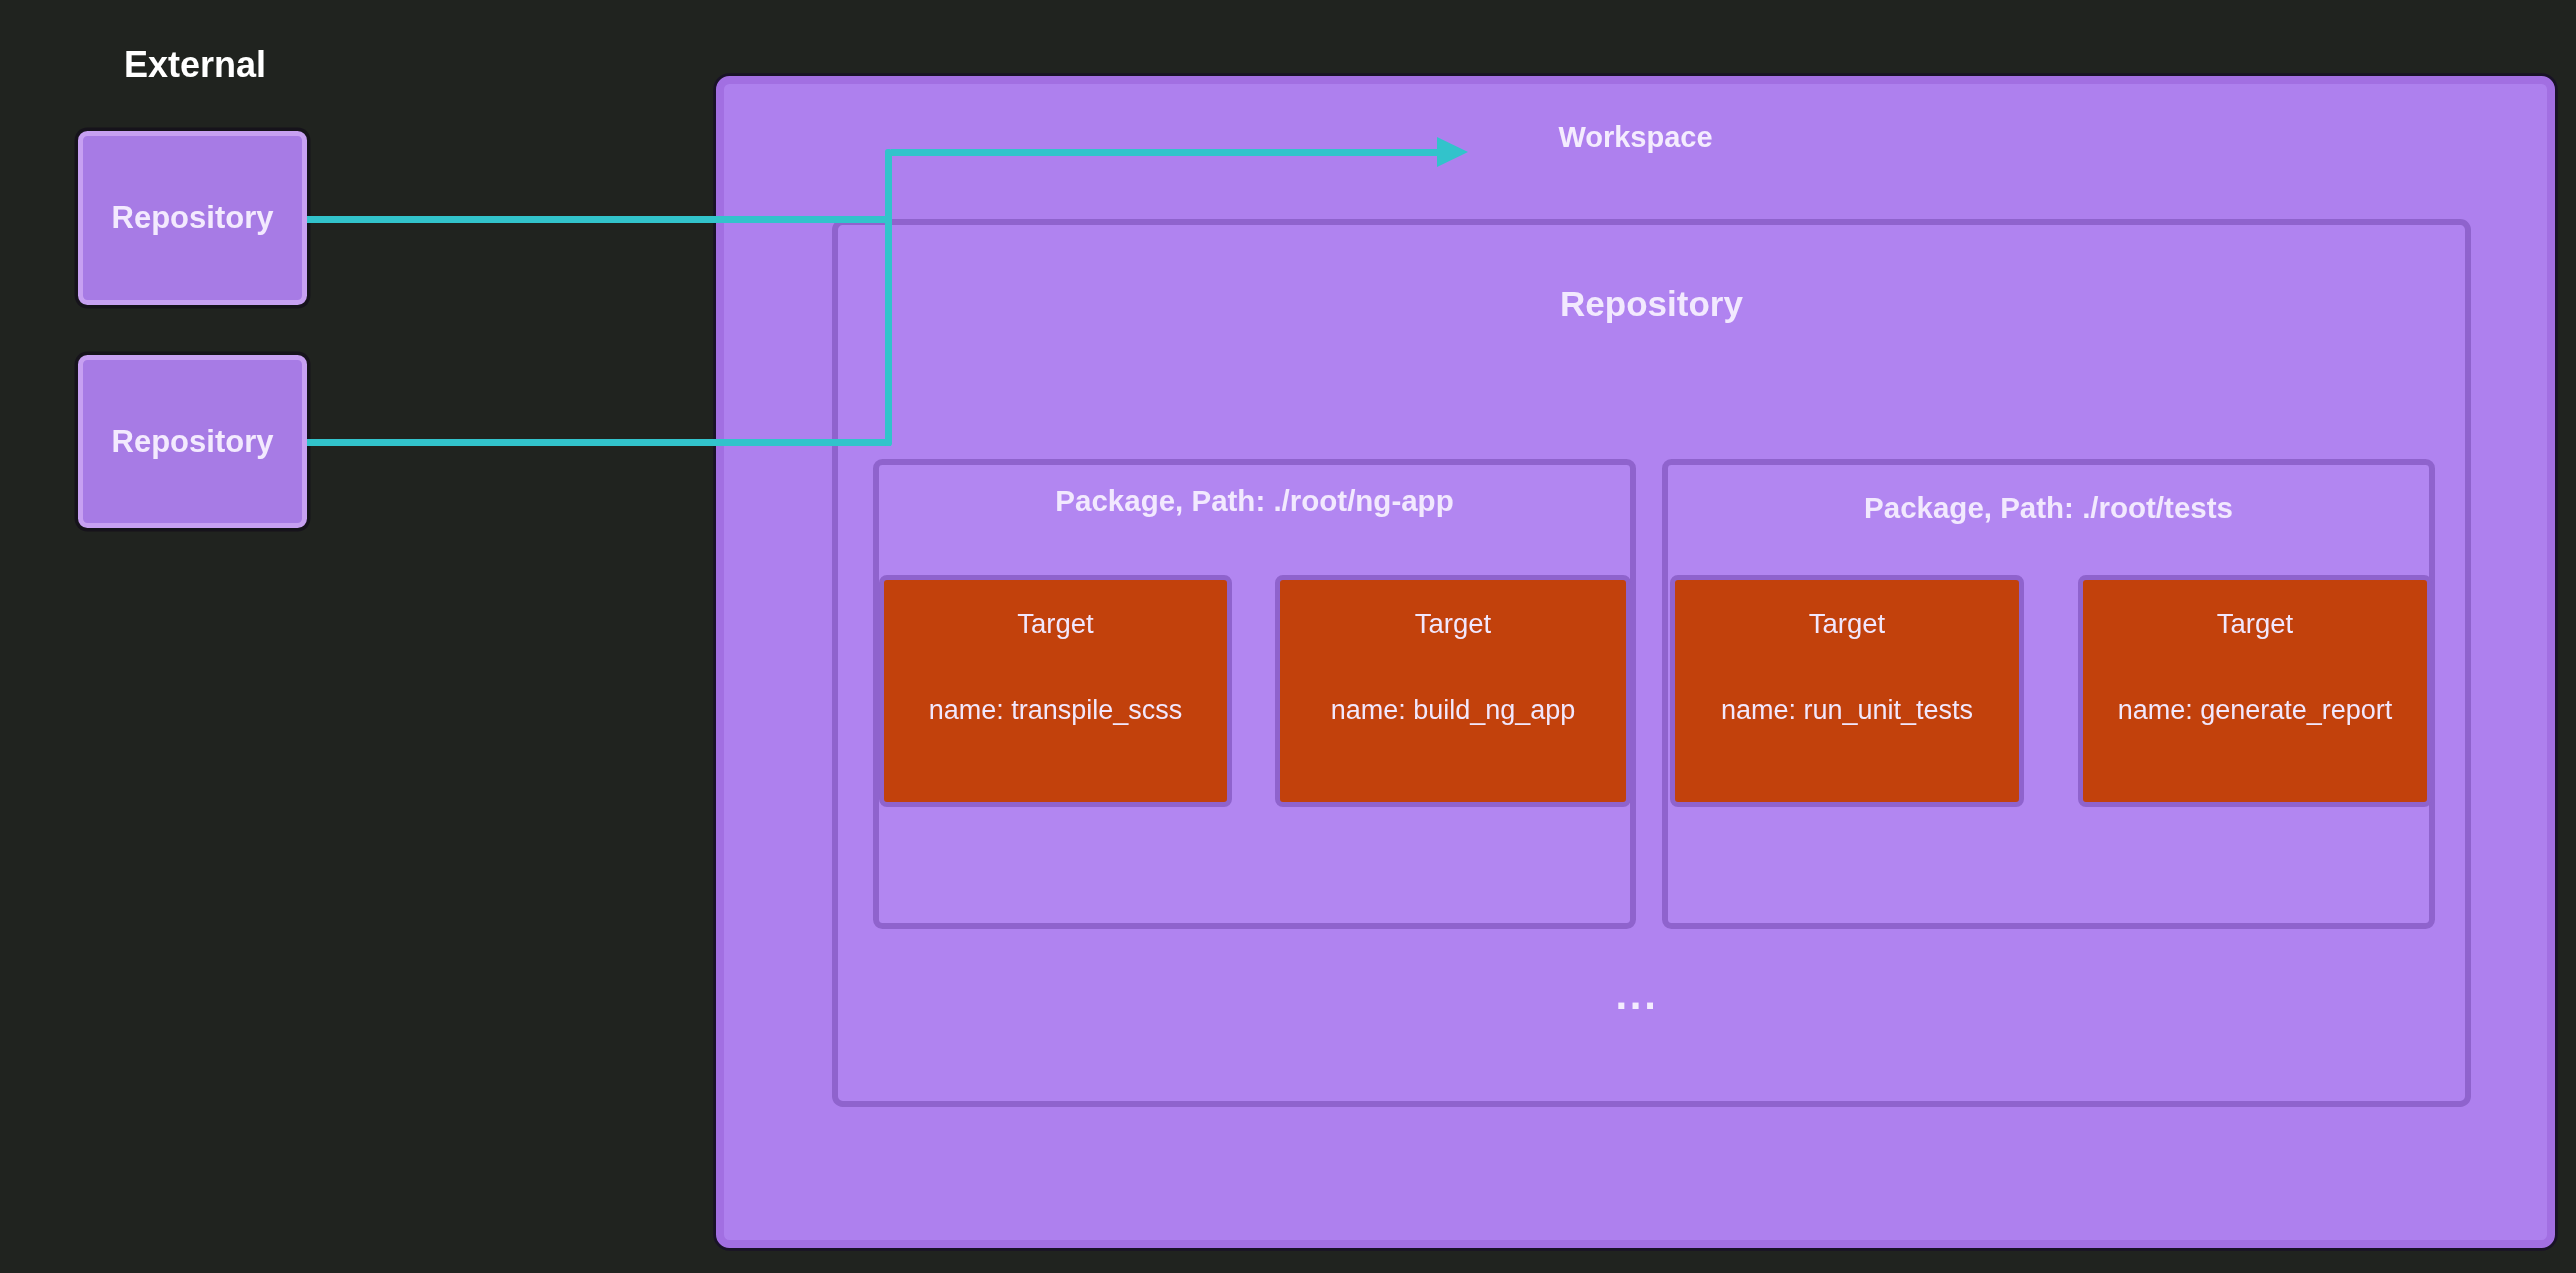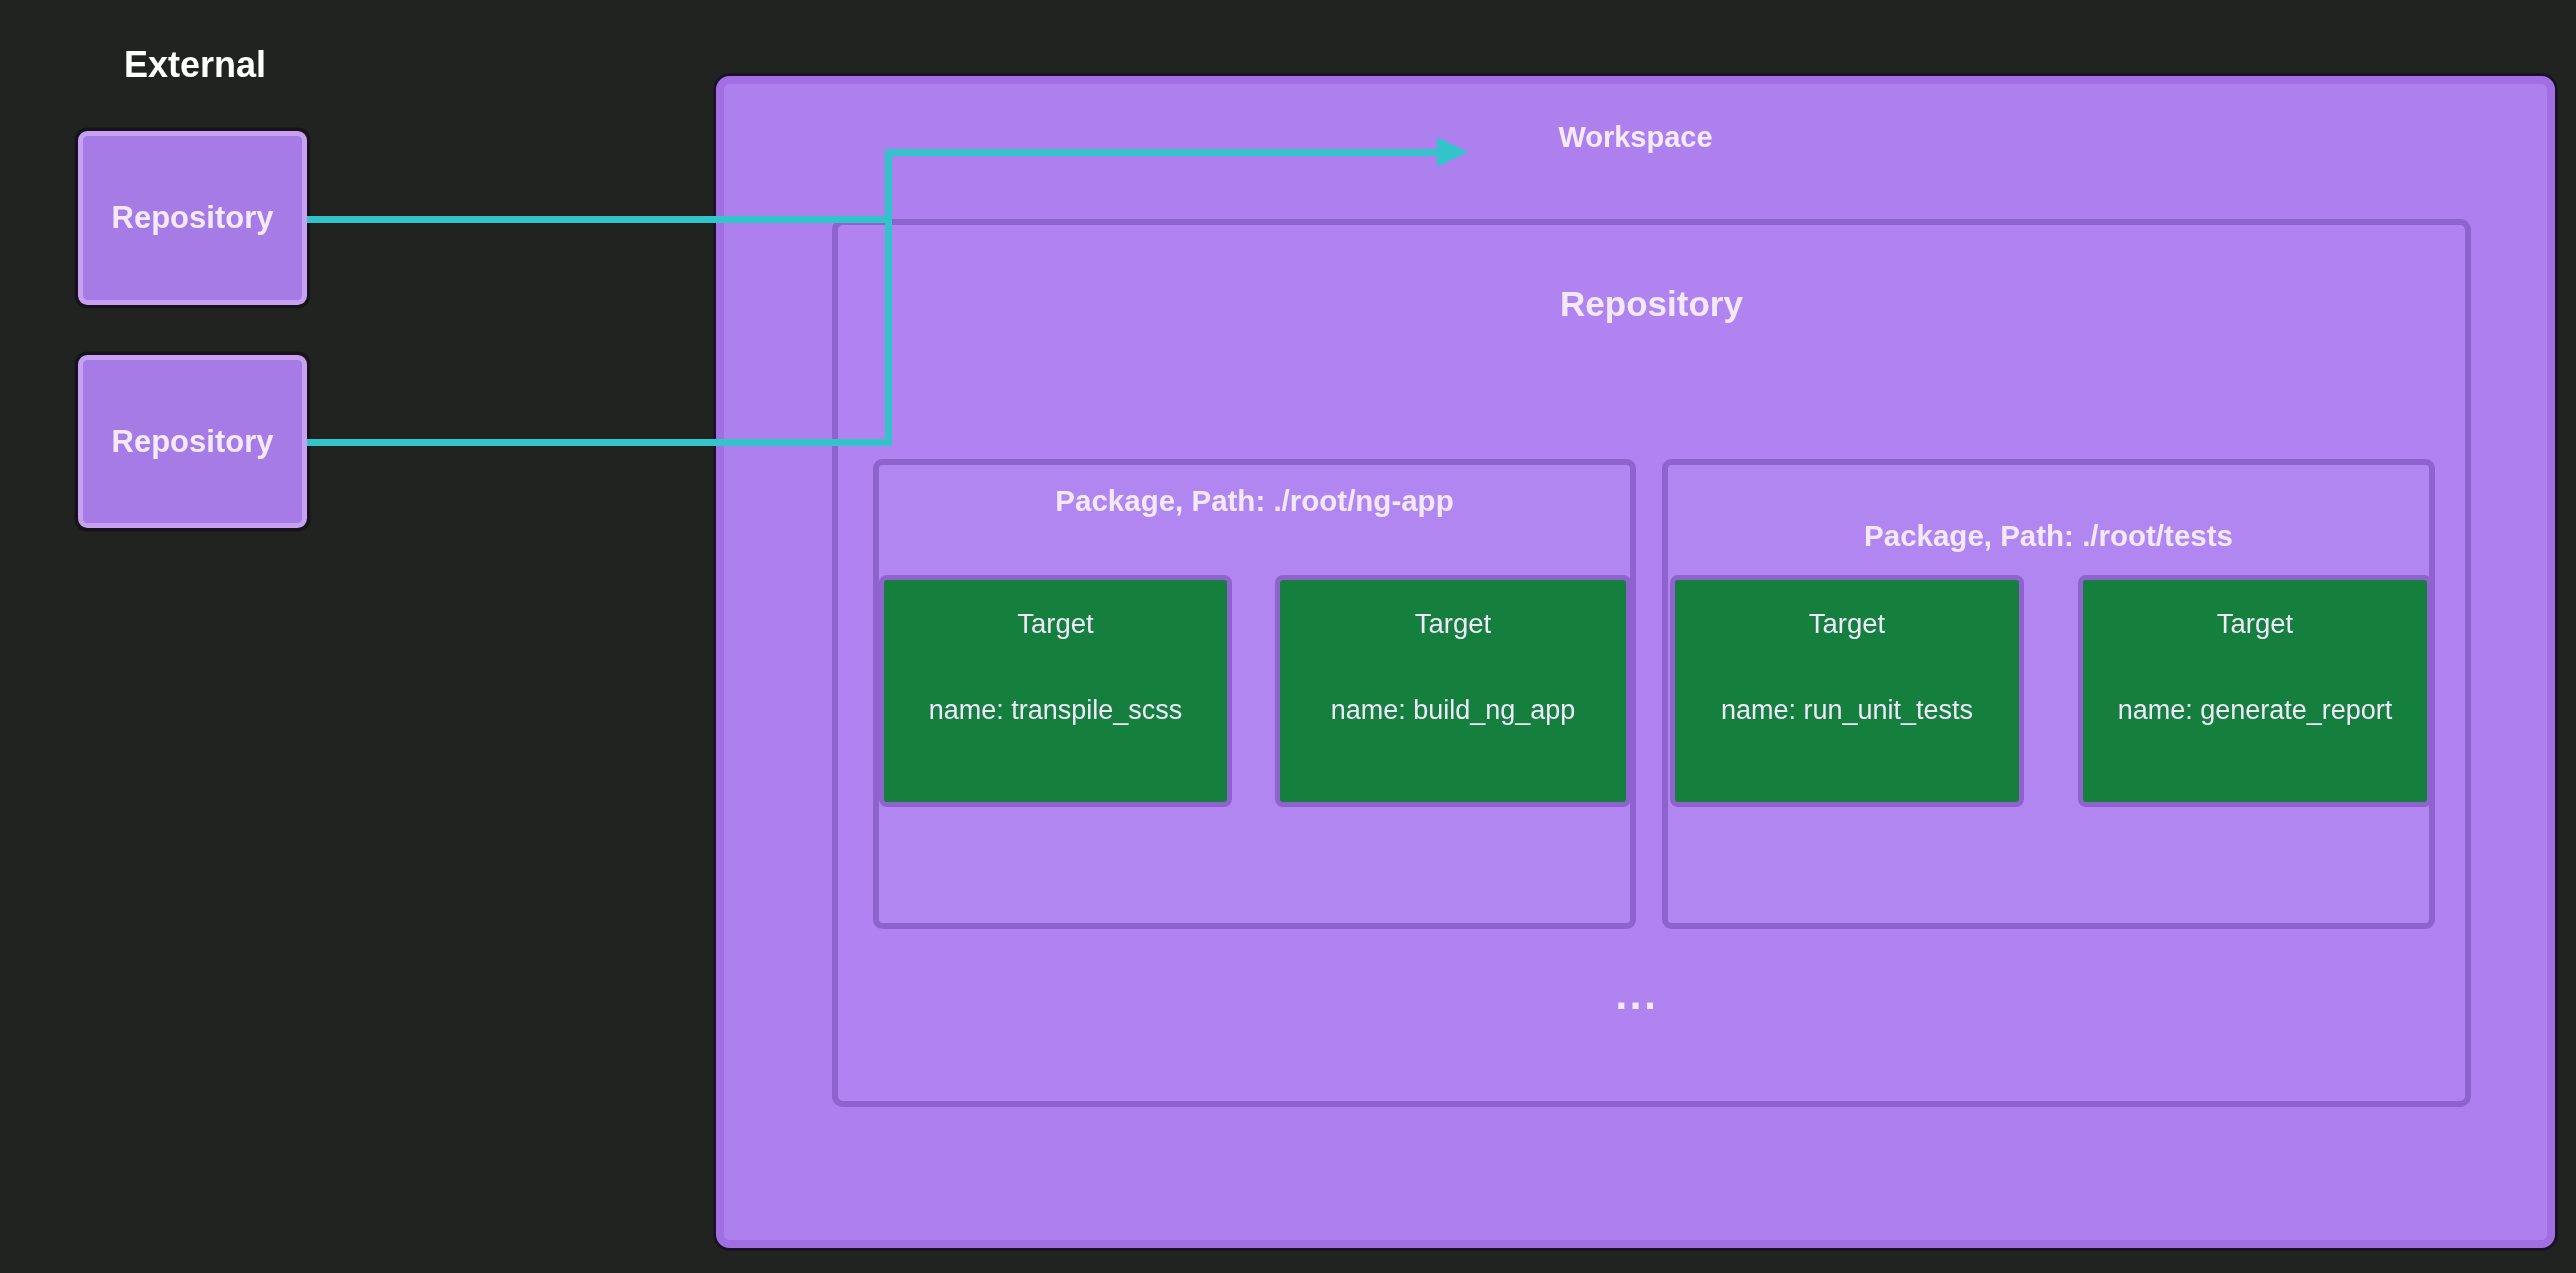--- a/index.html
+++ b/index.html
@@ -65,26 +65,26 @@
   }
   .package-1 { left: 873px; width: 763px; }
   .package-2 { left: 1662px; width: 773px; }
   .package-title {
     width: 100%;
     text-align: center;
     color: #f2e9fe; font-size: 29.5px; font-weight: bold;
     position: absolute; left: 0;
   }
   .package-1 .package-title { top: 19px; }
-  .package-2 .package-title { top: 25.5px; margin-top: 28px; }
+  .package-2 .package-title { top: 25.5px; }
 
   
   .target {
     top: 575px; height: 232px;
-    background: #15803d;
+    background: #c2410c;
     border: 5.4px solid #8f63cd;
     border-radius: 8px;
   }
   .target-1-1 { left: 879px; width: 353px; }
   .target-1-2 { left: 1275px; width: 356px; }
   .target-2-1 { left: 1670px; width: 354px; }
   .target-2-2 { left: 2078px; width: 354px; }
   .target-label {
     position: absolute; left: 0; top: 28px; width: 100%;
     text-align: center;

